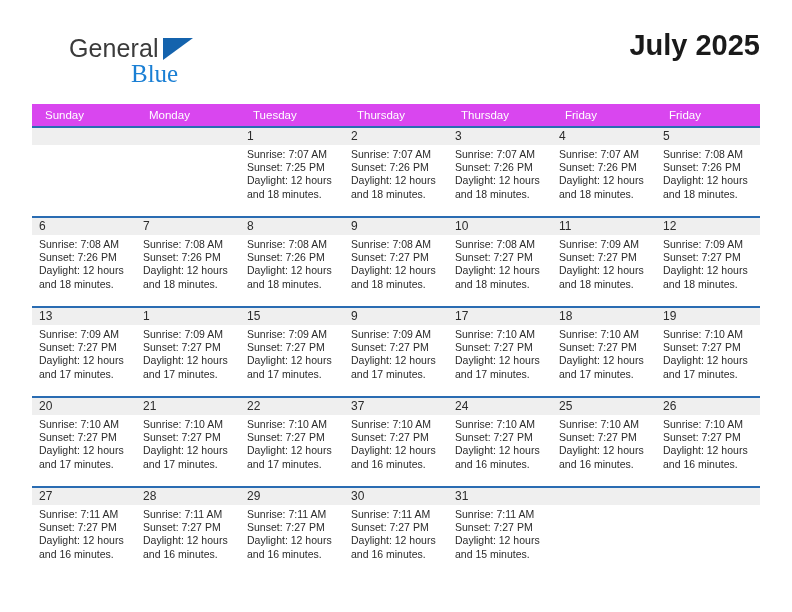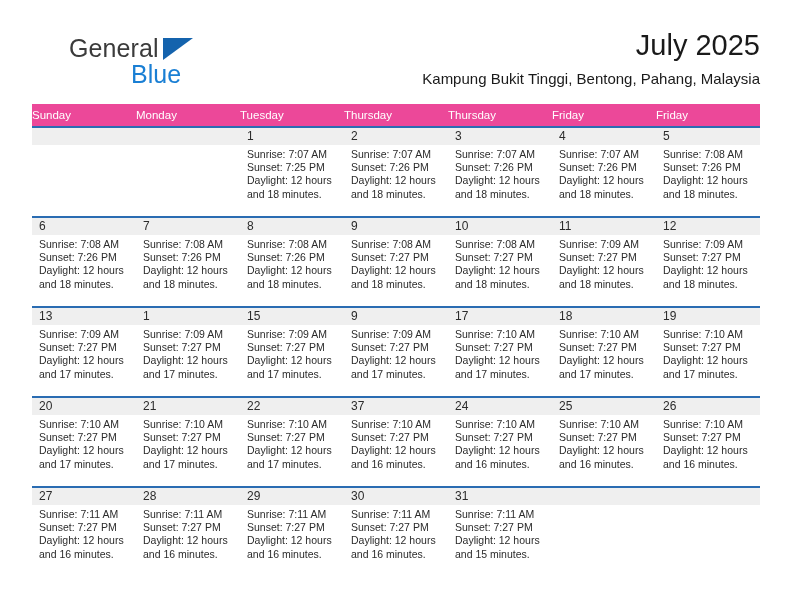--- a/index.html
+++ b/index.html
@@ -54,33 +54,34 @@
     height: 0;
     border-left: 30px solid #1463ad;
     border-bottom: 22px solid transparent;
   }
   .brand-blue {
     position: absolute;
     left: 62px;
     top: 26px;
     font-size: 25px;
     color: #1a7fd4;
-    font-family: Liberation Sans, sans-serif;
+    font-family: Liberation Serif, serif;
   }
   .titles {
     position: absolute;
     right: 0;
     top: 0;
     text-align: right;
   }
   .cal-title {
     font-size: 29px;
     color: #1a1a1a;
     line-height: 38px;
     white-space: nowrap;
+    font-weight: bold;
   }
   .cal-subtitle {
     font-size: 15px;
     color: #1a1a1a;
     line-height: 22px;
     margin-top: 4px;
     white-space: nowrap;
   }
 
   
@@ -91,26 +92,26 @@
     width: 728px;
   }
   .cal-table {
     border-collapse: collapse;
     table-layout: fixed;
     width: 728px;
   }
   .cal-table col { width: 104px; }
 
   thead th {
-    background: #ec4899;
+    background: #d946ef;
     color: #ffffff;
     font-size: 11.5px;
     font-weight: normal;
     text-align: left;
-    padding: 5px 0 5px 0;
+    padding: 5px 0 5px 13px;
     height: 12px;
     vertical-align: middle;
   }
 
   tbody tr.week-row > td {
     border-top: 2px solid #2a6cb2;
     padding: 0;
     vertical-align: top;
     height: 90px;
     box-sizing: border-box;
@@ -150,21 +151,20 @@
   <div class="top">
 
     <div class="brand">
       <span class="brand-general">General</span>
       <span class="brand-tri"></span>
       <span class="brand-blue">Blue</span>
     </div>
 
     <div class="titles">
       <div class="cal-title">July 2025</div>
-      <div class="cal-subtitle">Kampung Bukit Tinggi, Bentong, Pahang, Malaysia</div>
     </div>
 
   </div>
 
   <div class="calendar">
     <table class="cal-table">
       <colgroup>
         <col>
           <col>
           <col>

